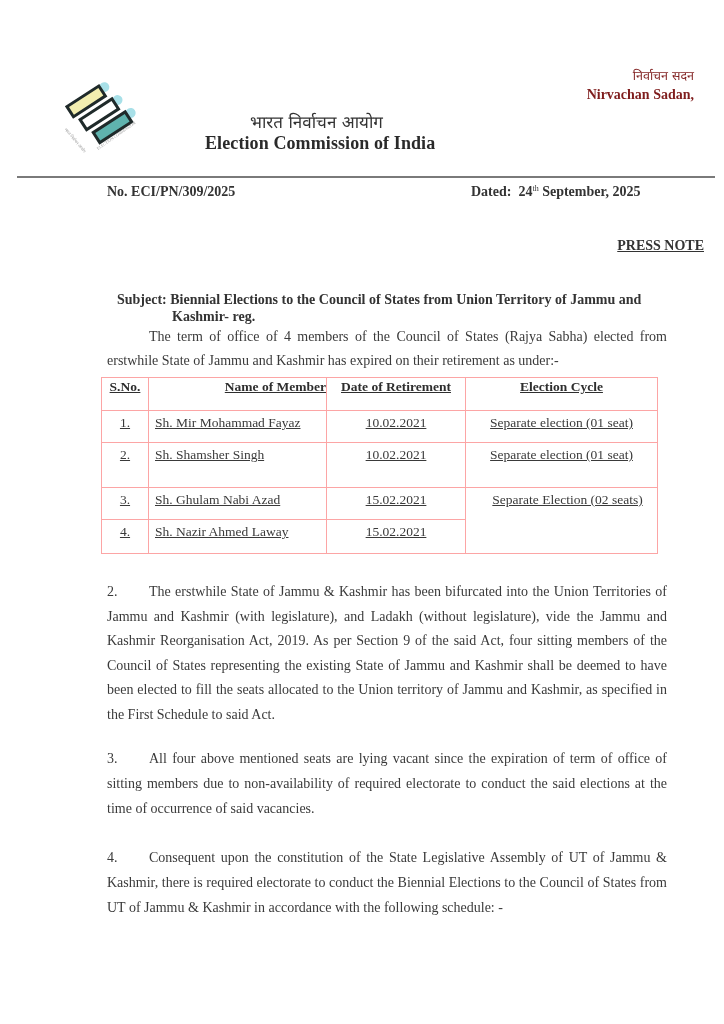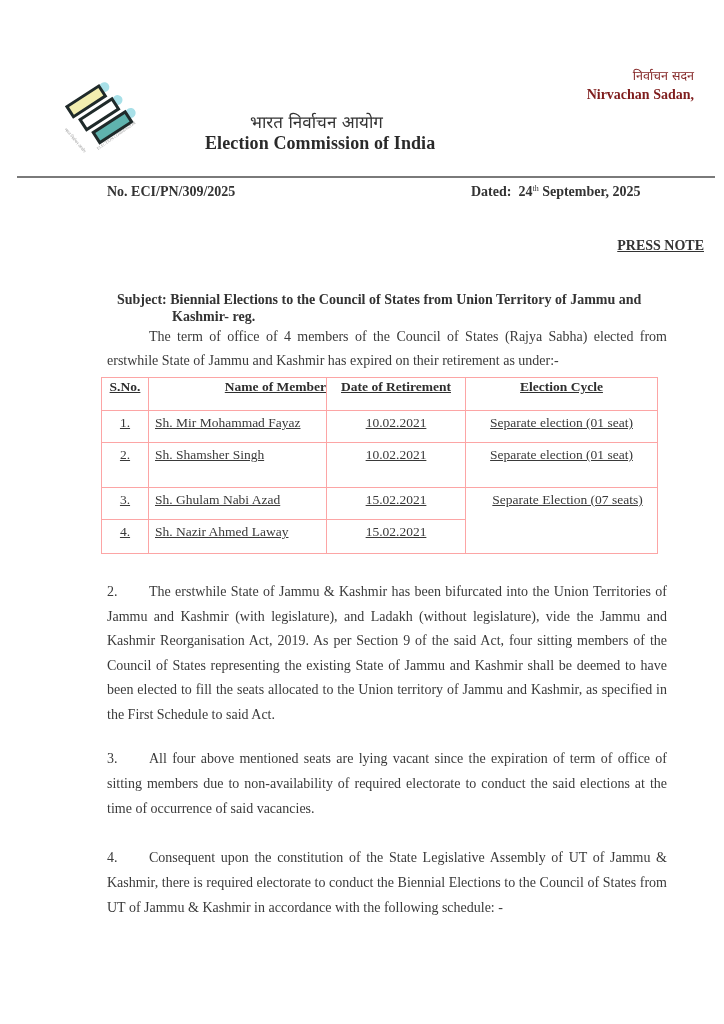--- a/index.html
+++ b/index.html
@@ -241,21 +241,21 @@
     <tr class="r2">
       <td class="c-sno">2.</td>
       <td class="c-name">Sh. Shamsher Singh</td>
       <td class="c-date">10.02.2021</td>
       <td class="c-cycle">Separate election (01 seat)</td>
     </tr>
     <tr class="r3">
       <td class="c-sno">3.</td>
       <td class="c-name">Sh. Ghulam Nabi Azad</td>
       <td class="c-date">15.02.2021</td>
-      <td class="c-cycle cycle-merged" rowspan="2">Separate Election (07 seats)</td>
+      <td class="c-cycle cycle-merged" rowspan="2">Separate Election (02 seats)</td>
     </tr>
     <tr class="r4">
       <td class="c-sno">4.</td>
       <td class="c-name">Sh. Nazir Ahmed Laway</td>
       <td class="c-date">15.02.2021</td>
     </tr>
   </tbody>
 </table>
 
 <div class="para para2"><span class="num">2.</span><span>The erstwhile State of Jammu &amp; Kashmir has been bifurcated into the Union Territories of Jammu and Kashmir (with legislature), and Ladakh (without legislature), vide the Jammu and Kashmir Reorganisation Act, 2019. As per Section 9 of the said Act, four sitting members of the Council of States representing the existing State of Jammu and Kashmir shall be deemed to have been elected to fill the seats allocated to the Union territory of Jammu and Kashmir, as specified in the First Schedule to said Act.</span></div>

